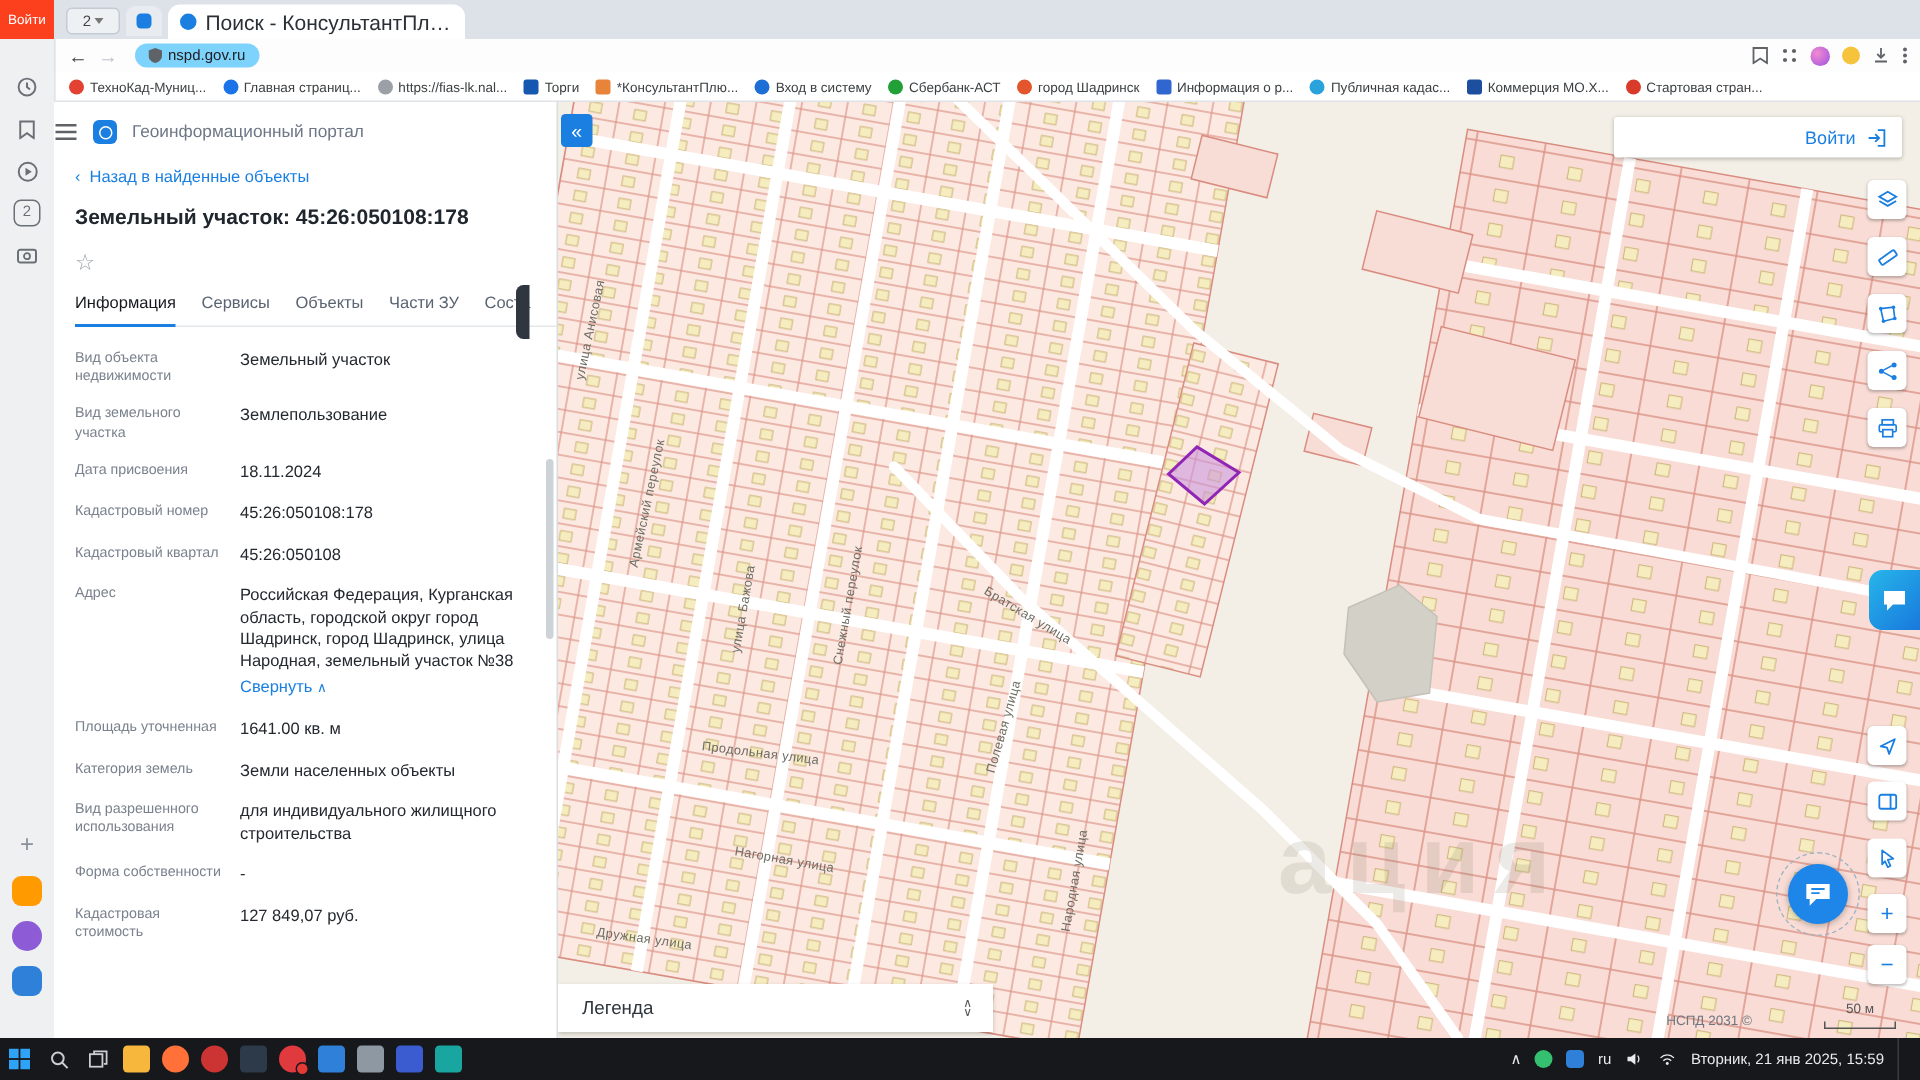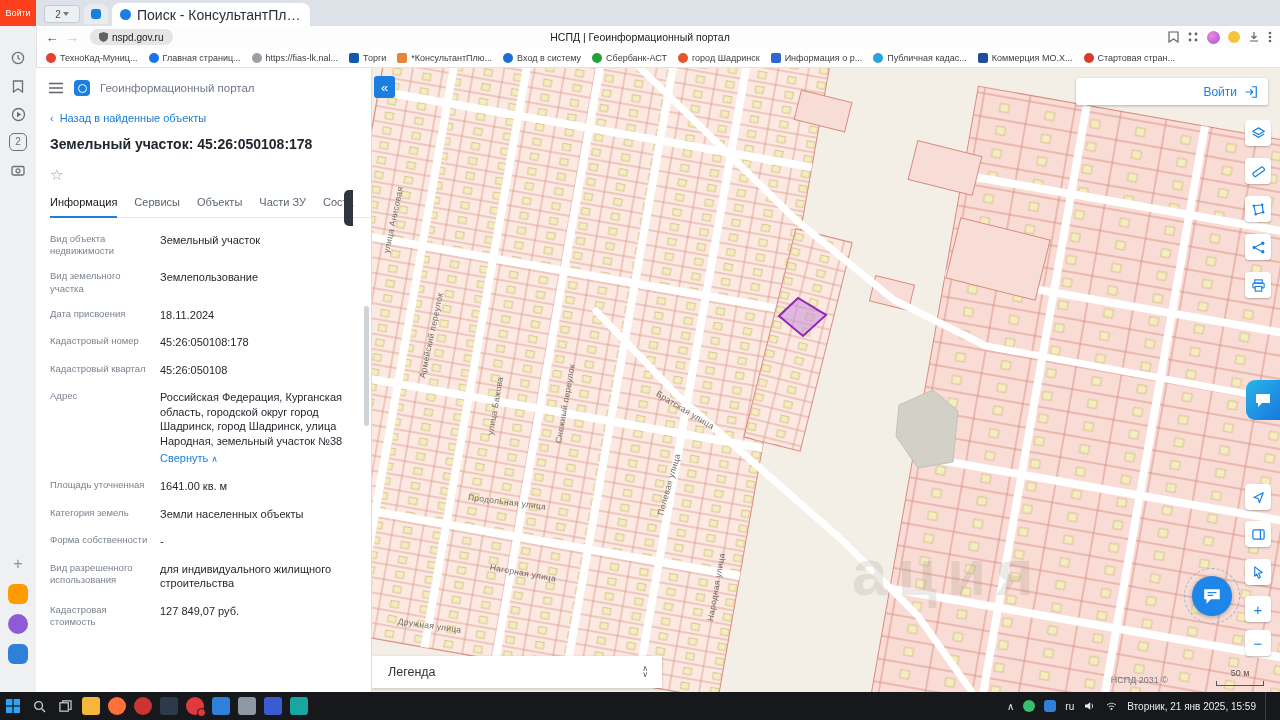--- a/index.html
+++ b/index.html
@@ -16,21 +16,21 @@
     display:flex;align-items:center;justify-content:center;}
   .pindot{width:10px;height:10px;border-radius:3px;background:#1a7fe0;}
   .activetab{position:absolute;left:112px;top:3px;width:182px;height:23px;background:#fff;border-radius:8px 8px 0 0;
     display:flex;align-items:center;gap:6px;padding:0 8px;font-size:14px;color:#2b2f36;}
   .favdot{width:11px;height:11px;border-radius:50%;background:#1a7fe0;flex:none;}
   .tablabel{white-space:nowrap;overflow:hidden;text-overflow:ellipsis;}
   .addrbar{position:absolute;left:0;top:26px;width:1280px;height:22px;background:#fdfdfe;border-bottom:1px solid #e2e5e9;
     display:flex;align-items:center;}
   .navarr{font-size:13px;color:#3c4043;width:20px;text-align:center;}
   .navarr.dis{color:#bdc3c9;}
-  .addrchip{margin-left:8px;height:16px;background:#e5e5e5;border-radius:9px;display:flex;align-items:center;gap:4px;
+  .addrchip{margin-left:8px;height:16px;background:#7dd3fc;border-radius:9px;display:flex;align-items:center;gap:4px;
     padding:0 9px;font-size:10px;color:#202124;}
   .pagetitle{position:absolute;left:0;right:0;text-align:center;font-size:10.5px;color:#202124;pointer-events:none;}
   .addricons{position:absolute;right:8px;top:0;height:22px;display:flex;align-items:center;gap:8px;}
   .avatar{width:13px;height:13px;border-radius:50%;background:radial-gradient(circle at 35% 35%,#f38bd0,#9b51e0);}
   .ycirc{width:12px;height:12px;border-radius:50%;background:#f6c43c;}
   .bmbar{position:absolute;left:0;top:48px;width:1280px;height:20px;background:#fff;border-bottom:1px solid #dfe2e6;
     display:flex;align-items:center;gap:11px;padding-left:46px;box-sizing:border-box;}
   .bm{display:flex;align-items:center;gap:4px;font-size:9px;color:#3c4043;white-space:nowrap;}
   .fav{width:10px;height:10px;border-radius:2px;flex:none;}
   .bm:nth-of-type(1) .fav{background:#e34133;border-radius:50%;}
@@ -49,21 +49,21 @@
   .vstrip{position:absolute;left:0;top:26px;bottom:28px;width:36px;background:#eef0f2;border-right:1px solid #e0e3e6;}
   .vic{position:absolute;left:8px;width:20px;height:20px;display:flex;align-items:center;justify-content:center;
     color:#6b7076;font-size:12px;}
   .vcount{border:1.4px solid #6b7076;border-radius:5px;font-size:10px;width:16px;height:16px;line-height:16px;text-align:center;}
   .vplus{font-size:16px;color:#8a9098;}
   .vorange{width:20px;height:20px;border-radius:6px;background:#ff9a00;}
   .vpurple{width:20px;height:20px;border-radius:50%;background:#8e5bd6;}
   .vblue{width:20px;height:20px;border-radius:6px;background:#2f80d9;}
   
   .panel{position:absolute;left:36px;top:68px;bottom:28px;width:336px;background:#fff;border-right:1px solid #d9dde1;box-sizing:border-box;}
-  .phead{display:flex;align-items:center;gap:10px;padding:12px 10px 6px 12px;}
+  .phead{display:flex;align-items:center;gap:10px;padding:12px 10px 6px 0;}
   .burger svg{display:block;}
   .appico{width:16px;height:16px;border-radius:4px;background:#1a7fe0;display:flex;align-items:center;justify-content:center;}
   .appico i{display:block;width:7px;height:7px;border:1.4px solid #fff;border-radius:50%;}
   .apptitle{font-size:11.5px;color:#6e7786;}
   .backrow{padding:10px 12px 0 14px;font-size:11px;color:#1a7fe0;display:flex;align-items:center;gap:6px;}
   .objtitle{padding:12px 12px 0 14px;font-size:14px;font-weight:bold;color:#20262e;}
   .starrow{padding:14px 12px 0 14px;font-size:15px;color:#9aa0a6;}
   .ptabs{position:relative;display:flex;gap:17px;margin:12px 0 0 14px;padding-right:24px;border-bottom:1px solid #e4e7ea;}
   .ptab{font-size:11px;color:#5a6472;padding:0 0 8px 0;white-space:nowrap;}
   .ptab.act{color:#16181d;font-weight:normal;border-bottom:2.5px solid #1a7fe0;margin-bottom:-1px;}
@@ -135,21 +135,20 @@
 
   <div class="addrbar">
     <span class="navarr" style="margin-left:42px">←</span>
     <span class="navarr dis">→</span>
     <div class="addrchip">
       <svg width="9" height="10" viewBox="0 0 9 10">
           <path d="M4.5 0 9 1.6V5c0 2.6-1.9 4.3-4.5 5C1.9 9.3 0 7.6 0 5V1.6Z" fill="#5f6368"></path>
         </svg>
       <span>nspd.gov.ru</span>
     </div>
-    <span class="pagetitle">НСПД | Геоинформационный портал</span>
     <div class="addricons">
       <svg width="11" height="12" viewBox="0 0 11 12">
           <path d="M1 1h9v10L5.5 8 1 11Z" fill="none" stroke="#5f6368" stroke-width="1.2"></path>
         </svg>
       <svg width="12" height="12" viewBox="0 0 12 12">
           <circle cx="3" cy="3" r="1.4" fill="#5f6368"></circle>
           <circle cx="9" cy="3" r="1.4" fill="#5f6368"></circle>
           <circle cx="3" cy="9" r="1.4" fill="#5f6368"></circle>
           <circle cx="9" cy="9" r="1.4" fill="#5f6368"></circle>
         </svg>
@@ -317,26 +316,26 @@
       </div>
       <div class="frow">
         <div class="flab">Площадь уточненная</div>
         <div class="fval">1641.00 кв. м</div>
       </div>
       <div class="frow">
         <div class="flab">Категория земель</div>
         <div class="fval">Земли населенных объекты</div>
       </div>
       <div class="frow">
+        <div class="flab">Вид разрешенного использования</div>
+        <div class="fval">для индивидуального жилищного строительства</div>
+      </div>
+      <div class="frow">
         <div class="flab">Форма собственности</div>
         <div class="fval">-</div>
-      </div>
-      <div class="frow">
-        <div class="flab">Вид разрешенного использования</div>
-        <div class="fval">для индивидуального жилищного строительства</div>
       </div>
       <div class="frow">
         <div class="flab">Кадастровая стоимость</div>
         <div class="fval">127 849,07 руб.</div>
       </div>
     </div>
     <span class="pscroll"></span>
   </div>
 
   <div class="map">

